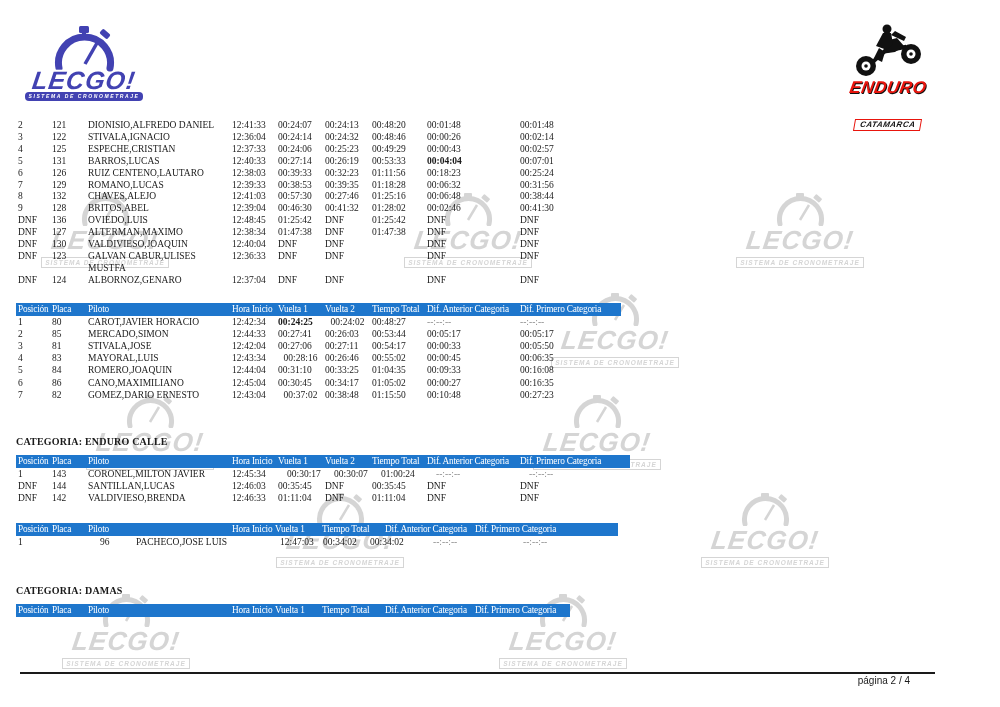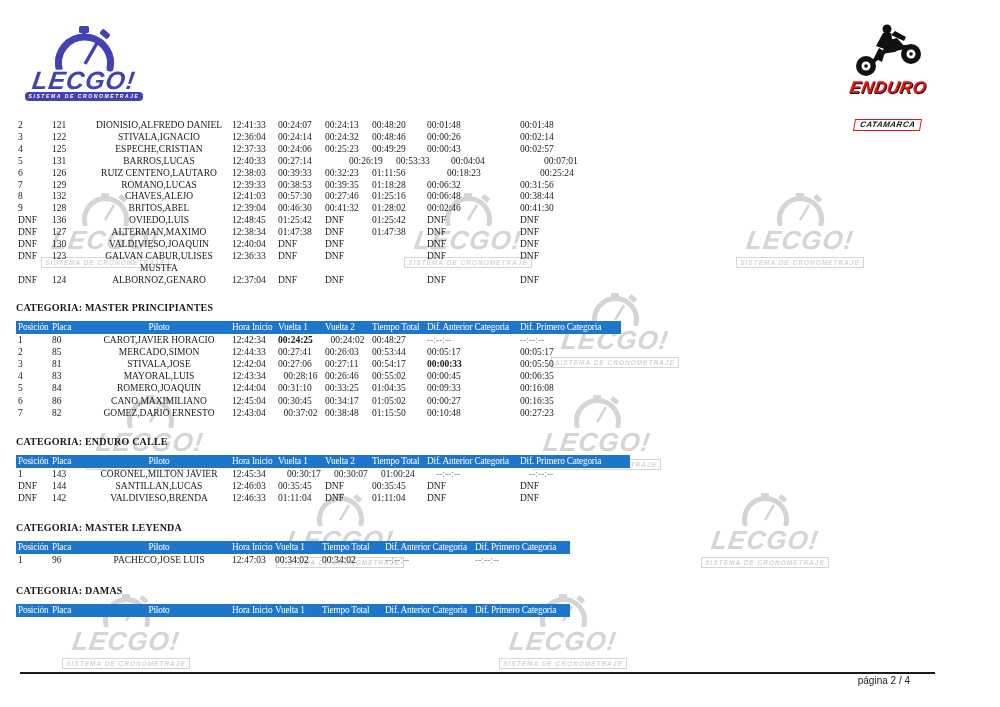--- a/index.html
+++ b/index.html
@@ -33,21 +33,21 @@
                  font-style:italic;font-weight:900;font-size:8px;line-height:10px;
                  padding:0 5px;transform:skewX(-10deg);letter-spacing:.5px;}
 
   
   .tbl{--rh:11.9px;}
   .thead{display:flex;background:var(--table-header-bg,#1e76cc);height:12.5px;align-items:center;}
   .thead .cell{color:#fff;font-size:9.3px;line-height:12.5px;letter-spacing:-.2px;white-space:nowrap;}
   .trow{display:flex;min-height:var(--rh);}
   .trow .cell{font-size:9.5px;line-height:var(--rh);white-space:pre-line;}
   .cell{flex:0 0 auto;box-sizing:border-box;padding-left:2px;overflow:visible;}
-  .cell.left{padding-left:4px;text-align:center;}
+  .cell.left{padding-left:4px;}
   .cell.muted{color:#8f8f8f;}
   .sec-heading{font-size:10px;line-height:10px;font-weight:bold;letter-spacing:.2px;margin:0 0 8px 0;}
   .section{position:absolute;left:16px;z-index:2;}
   #cont-table{left:16px;top:120px;}
 
   
   .wm{position:absolute;z-index:1;width:136px;text-align:center;color:var(--watermark-gray,#d5d5d5);}
   .wm-text{font-family:"Liberation Sans",sans-serif;font-style:italic;font-weight:900;
            font-size:26px;line-height:21px;letter-spacing:1px;transform:skewX(-8deg);}
   .wm-tag{display:inline-block;font-family:"Liberation Sans",sans-serif;font-style:italic;
@@ -129,34 +129,34 @@
         <div class="cell" style="width: 55px;">00:49:29</div>
         <div class="cell" style="width: 93px;">00:00:43</div>
         <div class="cell" style="width: 103px;">00:02:57</div>
       </div>
       <div class="trow">
         <div class="cell" style="width: 34px;">5</div>
         <div class="cell" style="width: 34px;">131</div>
         <div class="cell left" style="width: 146px;">BARROS,LUCAS</div>
         <div class="cell" style="width: 46px;">12:40:33</div>
         <div class="cell" style="width: 47px;">00:27:14</div>
-        <div class="cell" style="width: 47px; margin-left: 24px;">00:26:19</div>
+        <div class="cell" style="width: 47px;">00:26:19</div>
         <div class="cell" style="width: 55px;">00:53:33</div>
-        <div class="cell" style="width: 93px;">00:04:04</div>
+        <div class="cell" style="width: 93px; font-weight: bold;">00:04:04</div>
         <div class="cell" style="width: 103px;">00:07:01</div>
       </div>
       <div class="trow">
         <div class="cell" style="width: 34px;">6</div>
         <div class="cell" style="width: 34px;">126</div>
         <div class="cell left" style="width: 146px;">RUIZ CENTENO,LAUTARO</div>
         <div class="cell" style="width: 46px;">12:38:03</div>
         <div class="cell" style="width: 47px;">00:39:33</div>
         <div class="cell" style="width: 47px;">00:32:23</div>
         <div class="cell" style="width: 55px;">01:11:56</div>
-        <div class="cell" style="width: 93px; margin-left: 20px;">00:18:23</div>
+        <div class="cell" style="width: 93px;">00:18:23</div>
         <div class="cell" style="width: 103px;">00:25:24</div>
       </div>
       <div class="trow">
         <div class="cell" style="width: 34px;">7</div>
         <div class="cell" style="width: 34px;">129</div>
         <div class="cell left" style="width: 146px;">ROMANO,LUCAS</div>
         <div class="cell" style="width: 46px;">12:39:33</div>
         <div class="cell" style="width: 47px;">00:38:53</div>
         <div class="cell" style="width: 47px;">00:39:35</div>
         <div class="cell" style="width: 55px;">01:18:28</div>
@@ -237,21 +237,20 @@
         <div class="cell" style="width: 46px;">12:37:04</div>
         <div class="cell" style="width: 47px;">DNF</div>
         <div class="cell" style="width: 47px;">DNF</div>
         <div class="cell" style="width: 55px;"></div>
         <div class="cell" style="width: 93px;">DNF</div>
         <div class="cell" style="width: 103px;">DNF</div>
       </div>
     </div>
 
   <div class="section" style="top:303px">
-    <div class="sec-heading">CATEGORIA: MASTER PRINCIPIANTES</div>
     <div class="tbl" style="--rh:12.2px">
         <div class="thead">
           <div class="cell" style="width: 34px;">Posición</div>
           <div class="cell" style="width: 34px;">Placa</div>
           <div class="cell left" style="width: 146px;">Piloto</div>
           <div class="cell" style="width: 46px;">Hora Inicio</div>
           <div class="cell" style="width: 47px;">Vuelta 1</div>
           <div class="cell" style="width: 47px;">Vuelta 2</div>
           <div class="cell" style="width: 55px;">Tiempo Total</div>
           <div class="cell" style="width: 93px;">Dif. Anterior Categoria</div>
@@ -280,21 +279,21 @@
           <div class="cell" style="width: 103px;">00:05:17</div>
         </div>
         <div class="trow">
           <div class="cell" style="width: 34px;">3</div>
           <div class="cell" style="width: 34px;">81</div>
           <div class="cell left" style="width: 146px;">STIVALA,JOSE</div>
           <div class="cell" style="width: 46px;">12:42:04</div>
           <div class="cell" style="width: 47px;">00:27:06</div>
           <div class="cell" style="width: 47px;">00:27:11</div>
           <div class="cell" style="width: 55px;">00:54:17</div>
-          <div class="cell" style="width: 93px; font-weight: bold;">00:00:33</div>
+          <div class="cell" style="width: 93px;">00:00:33</div>
           <div class="cell" style="width: 103px;">00:05:50</div>
         </div>
         <div class="trow">
           <div class="cell" style="width: 34px;">4</div>
           <div class="cell" style="width: 34px;">83</div>
           <div class="cell left" style="width: 146px;">MAYORAL,LUIS</div>
           <div class="cell" style="width: 46px;">12:43:34</div>
           <div class="cell" style="width: 47px; text-align: center;">00:28:16</div>
           <div class="cell" style="width: 47px;">00:26:46</div>
           <div class="cell" style="width: 55px;">00:55:02</div>
@@ -381,35 +380,34 @@
           <div class="cell" style="width: 47px;">01:11:04</div>
           <div class="cell" style="width: 47px;">DNF</div>
           <div class="cell" style="width: 55px;">01:11:04</div>
           <div class="cell" style="width: 93px;">DNF</div>
           <div class="cell" style="width: 103px;">DNF</div>
         </div>
       </div>
   </div>
 
   <div class="section" style="top:523px">
-    <div class="sec-heading">CATEGORIA: MASTER LEYENDA</div>
     <div class="tbl" style="--rh:12.2px">
         <div class="thead">
           <div class="cell" style="width: 34px;">Posición</div>
           <div class="cell" style="width: 34px;">Placa</div>
           <div class="cell left" style="width: 146px;">Piloto</div>
           <div class="cell" style="width: 43px;">Hora Inicio</div>
           <div class="cell" style="width: 47px;">Vuelta 1</div>
           <div class="cell" style="width: 63px;">Tiempo Total</div>
           <div class="cell" style="width: 90px;">Dif. Anterior Categoria</div>
           <div class="cell" style="width: 97px;">Dif. Primero Categoria</div>
         </div>
         <div class="trow">
           <div class="cell" style="width: 34px;">1</div>
-          <div class="cell" style="width: 34px;">96</div>
+          <div class="cell" style="width: 34px; margin-left: 48px;">96</div>
           <div class="cell left" style="width: 146px;">PACHECO,JOSE LUIS</div>
           <div class="cell" style="width: 43px;">12:47:03</div>
           <div class="cell" style="width: 47px;">00:34:02</div>
           <div class="cell" style="width: 63px;">00:34:02</div>
           <div class="cell muted" style="width: 90px;">--:--:--</div>
           <div class="cell muted" style="width: 97px;">--:--:--</div>
         </div>
       </div>
   </div>
 

